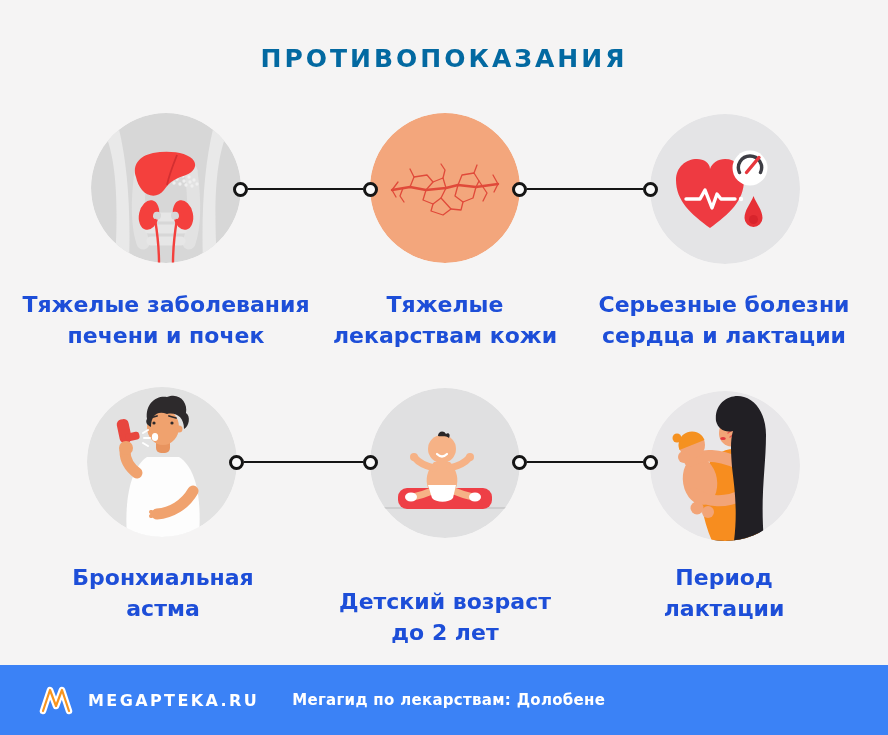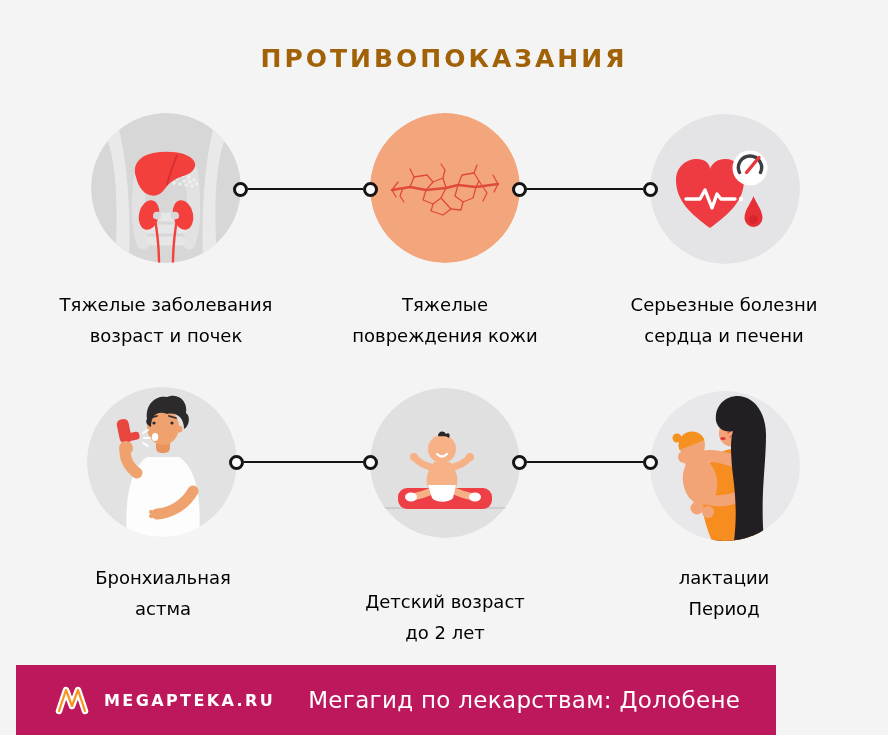--- a/index.html
+++ b/index.html
@@ -2,46 +2,46 @@
 <html><head>
 <meta charset="utf-8">
 <style>
   html,body{margin:0;padding:0;}
   .page{
     position:relative;width:888px;height:735px;overflow:hidden;
     background:#f5f4f4;font-family:"DejaVu Sans","Liberation Sans",sans-serif;
   }
   .title{
     position:absolute;top:44px;left:0;width:100%;text-align:center;
-    font-size:25px;font-weight:800;letter-spacing:3px;color:#a16207;
+    font-size:25px;font-weight:800;letter-spacing:3px;color:#0369a1;
   }
   .circle{
     position:absolute;width:150px;height:150px;border-radius:50%;overflow:hidden;
   }
   .circle svg{display:block;width:150px;height:150px;}
   .caption{
     position:absolute;width:320px;text-align:center;
-    font-size:18px;font-weight:400;line-height:31px;color:#000000;
+    font-size:22px;font-weight:700;line-height:31px;color:#1d4ed8;
   }
   .caption span{display:block;}
   .connector{
     position:absolute;height:16px;display:flex;align-items:center;
   }
   .node{
     box-sizing:content-box;width:9px;height:9px;border:3.2px solid #151515;
     border-radius:50%;background:#fafafa;flex:none;
   }
   .cline{flex:1;height:2.8px;background:#151515;}
   .footer{
-    position:absolute;left:16px;bottom:0;width:760px;height:70px;background:#be185d;
+    position:absolute;left:0;bottom:0;width:888px;height:70px;background:#3b82f6;
     display:flex;align-items:center;color:#ffffff;
   }
   .footer .logo{margin-left:39px;flex:none;}
   .brand{margin-left:15px;font-size:16px;font-weight:800;letter-spacing:2.4px;}
-  .footer-caption{margin-left:33px;font-size:23px;font-weight:400;letter-spacing:0.3px;}
+  .footer-caption{margin-left:33px;font-size:15px;font-weight:700;letter-spacing:0.3px;}
 </style>
 </head>
 <body>
 
 <div class="page">
 
   <div class="title">ПРОТИВОПОКАЗАНИЯ</div>
 
   <div class="circle" style="left:91px;top:113px;">
     <svg viewBox="0 0 150 150">
@@ -211,42 +211,42 @@
     <span class="node"></span>
   </div>
   <div class="connector" style="left:512px;top:454px;width:146px;">
     <span class="node"></span>
     <span class="cline"></span>
     <span class="node"></span>
   </div>
 
   <div class="caption" style="left:6px;top:289px;">
     <span>Тяжелые заболевания</span>
-    <span>возраст и почек</span>
+    <span>печени и почек</span>
   </div>
   <div class="caption" style="left:285px;top:289px;">
     <span>Тяжелые</span>
-    <span>повреждения кожи</span>
+    <span>лекарствам кожи</span>
   </div>
   <div class="caption" style="left:564px;top:289px;">
     <span>Серьезные болезни</span>
-    <span>сердца и печени</span>
+    <span>сердца и лактации</span>
   </div>
 
   <div class="caption" style="left:3px;top:562px;">
     <span>Бронхиальная</span>
     <span>астма</span>
   </div>
   <div class="caption" style="left:285px;top:562px;margin-top:24px;">
     <span>Детский возраст</span>
     <span>до 2 лет</span>
   </div>
   <div class="caption" style="left:564px;top:562px;">
+    <span>Период</span>
     <span>лактации</span>
-    <span>Период</span>
   </div>
 
   <div class="footer">
     <svg class="logo" width="34" height="30" viewBox="0 0 34 30">
       <path d="M4,26 L11,5 L17,21 L23,5 L30,26" fill="none" stroke="#ffffff" stroke-width="6.5" stroke-linecap="round" stroke-linejoin="round"></path>
       <path d="M4,26 L11,5 L17,21 L23,5 L30,26" fill="none" stroke="#f7941d" stroke-width="2.2" stroke-linecap="round" stroke-linejoin="round"></path>
     </svg>
     <span class="brand">MEGAPTEKA.RU</span>
     <span class="footer-caption">Мегагид по лекарствам: Долобене</span>
   </div>

